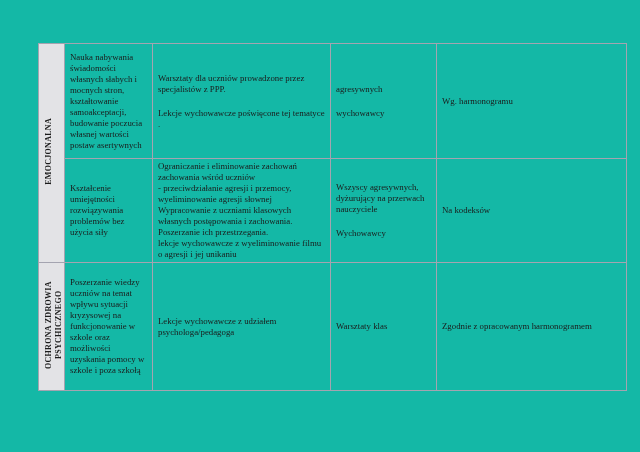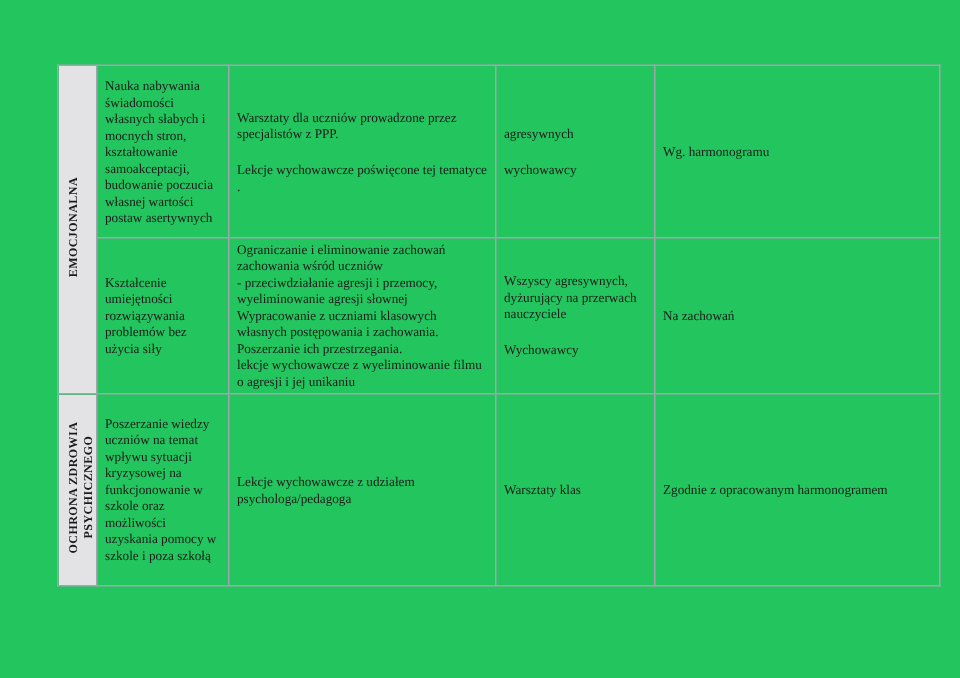--- a/index.html
+++ b/index.html
@@ -4,21 +4,21 @@
 <style>
   html, body {
     margin: 0;
     padding: 0;
     background: #ffffff;
   }
   .page {
     position: relative;
     width: 640px;
     height: 452px;
-    background: #22c55e;
+    background: #14b8a6;
     overflow: hidden;
     font-family: "Liberation Serif", "DejaVu Serif", serif;
     color: #1b1b1b;
   }
   table.doc-table {
     position: absolute;
     left: 38px;
     top: 43px;
     width: 588px;
     border-collapse: collapse;
@@ -103,21 +103,21 @@
         <div class="para">Wypracowanie z uczniami klasowych własnych postępowania i zachowania.</div>
         <div class="para">Poszerzanie ich przestrzegania.</div>
         <div class="para">lekcje wychowawcze z wyeliminowanie filmu o agresji i jej unikaniu</div>
       </td>
       <td>
         <div class="para">Wszyscy agresywnych, dyżurujący na przerwach nauczyciele</div>
         <div class="para blank"></div>
         <div class="para">Wychowawcy</div>
       </td>
       <td>
-        <div class="para">Na zachowań</div>
+        <div class="para">Na kodeksów</div>
       </td>
     </tr>
 
     <tr class="row-3">
       <td class="vhead">
         <span class="vtext">OCHRONA ZDROWIA PSYCHICZNEGO</span>
       </td>
       <td>
         <div class="para">Poszerzanie wiedzy uczniów na temat wpływu sytuacji kryzysowej na funkcjonowanie w szkole oraz możliwości uzyskania pomocy w szkole i poza szkołą</div>
       </td>

